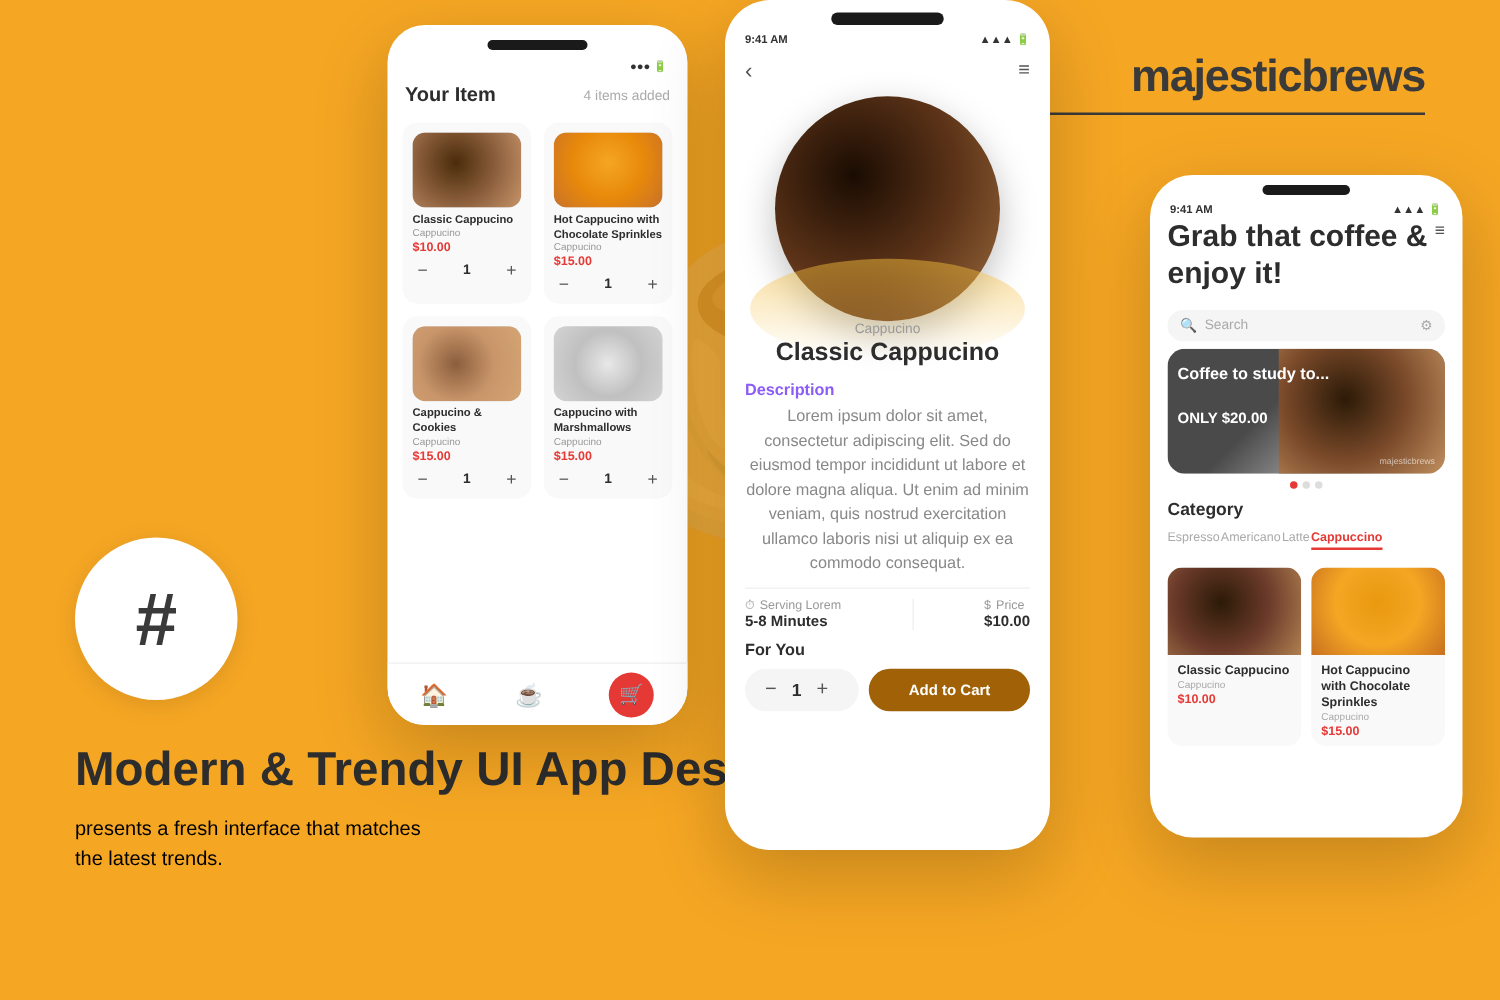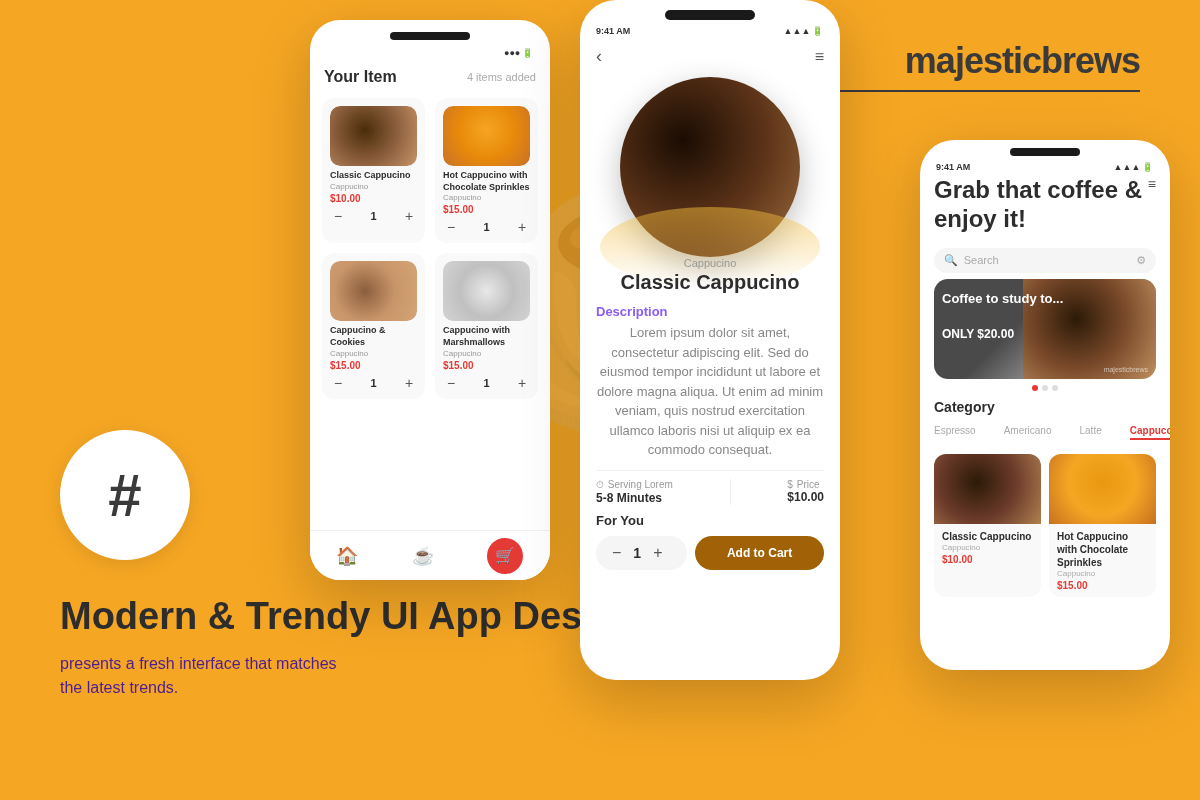--- a/index.html
+++ b/index.html
@@ -72,21 +72,21 @@
       bottom: 100px;
     }
     .left-text h2 {
       font-size: 38px;
       font-weight: 900;
       color: #2d2d2d;
       line-height: 1.2;
     }
     .left-text p {
       font-size: 16px;
-      color: #4c1d95;
+      color: #000000;
       margin-top: 12px;
       line-height: 1.5;
       max-width: 300px;
     }
 
     
     .phone {
       position: absolute;
       background: white;
       border-radius: 40px;
@@ -482,21 +482,21 @@
       padding: 8px 14px 4px;
     }
     .category-title {
       font-size: 14px;
       font-weight: 800;
       color: #2d2d2d;
       margin-bottom: 8px;
     }
     .category-tabs {
       display: flex;
-      gap: 28px;
+      gap: 1px;
       margin-bottom: 10px;
       font-size: 10px;
     }
     .cat-tab {
       color: #aaa;
       cursor: pointer;
       padding: 2px 0;
     }
     .cat-tab-active {
       color: #E53935;

